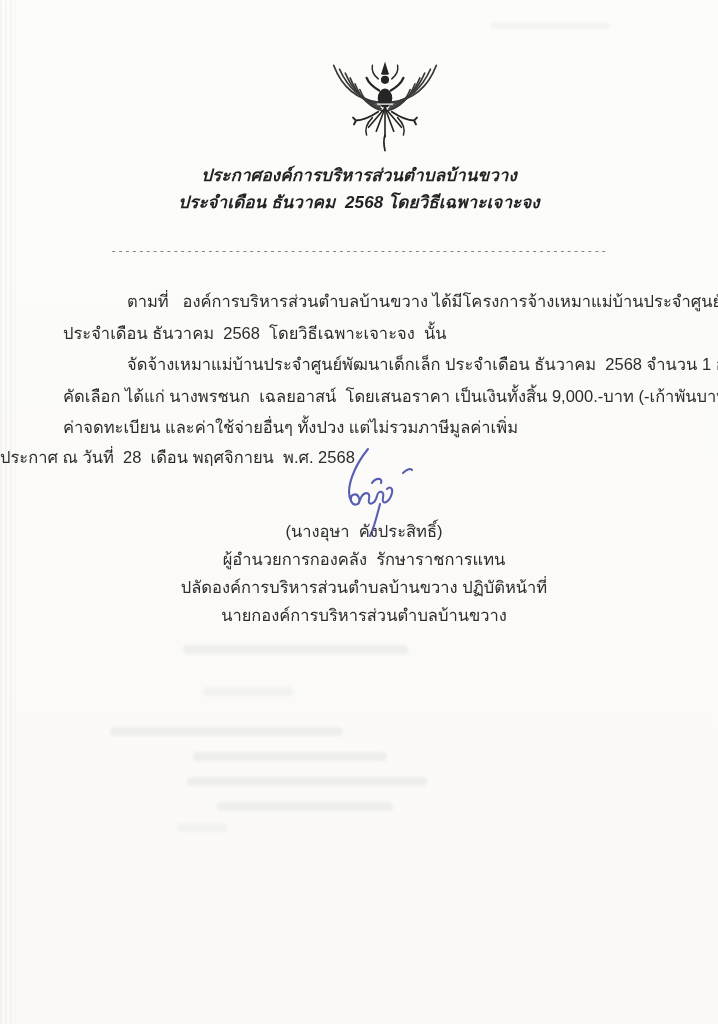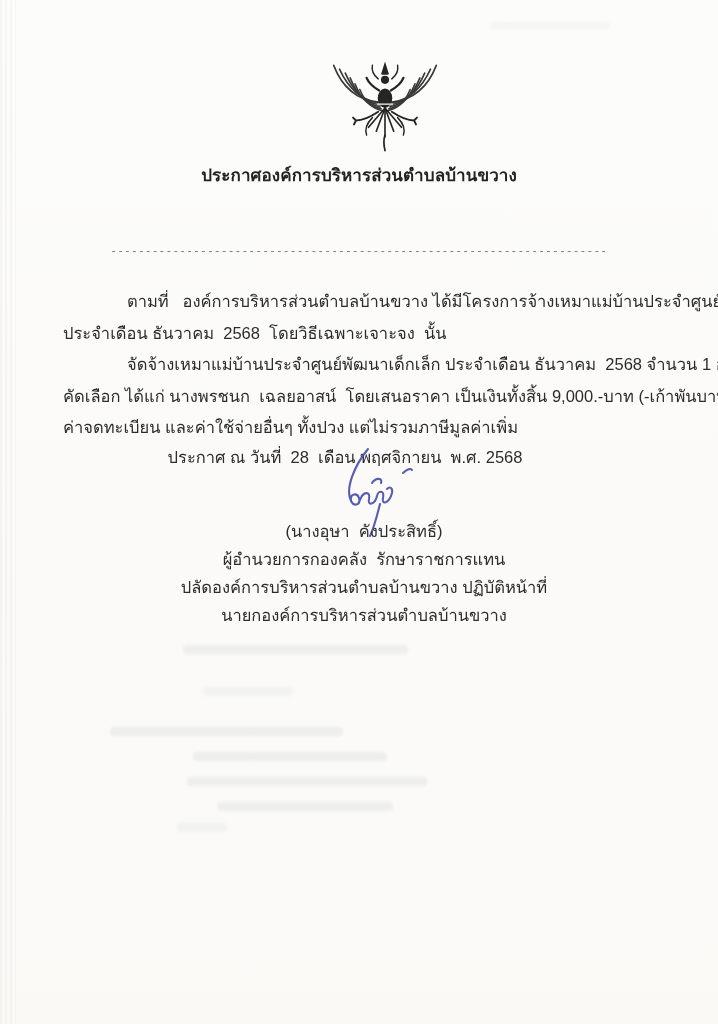--- a/index.html
+++ b/index.html
@@ -21,39 +21,39 @@
     position:absolute; left:0; top:0; bottom:0; width:16px;
     background:repeating-linear-gradient(90deg, rgba(0,0,0,0.028) 0 2px, transparent 2px 5px);
   }
   
   .emblem{ position:absolute; left:324px; top:58px; width:122px; height:96px; }
   .emblem svg{ width:100%; height:100%; }
 
   .title-block{
     position:absolute; top:163px; left:5px; width:708px;
     text-align:center; font-weight:bold; font-size:17px; line-height:26.5px;
-    color:#232323; letter-spacing:.1px;
+    color:#232323; letter-spacing:.1px;font-style:italic;
   }
   .title-block div{ white-space:pre; }
 
   .separator{
     position:absolute; top:245px; left:0; width:718px;
     text-align:center; font-size:10.5px; letter-spacing:.6px;
     color:#6e6e6e; white-space:pre; font-family:"Liberation Mono", monospace;
   }
 
   .body-text{ font-size:16.5px; line-height:31.5px; color:#2c2c2c; }
   .body-text .line{ white-space:pre; }
   .para1{ position:absolute; top:286px; left:63px; }
   .para2{ position:absolute; top:349px; left:63px; }
   .indent{ padding-left:64px; }
 
   .date-line{
     position:absolute; top:444px; left:0; width:690px;
-    text-align:center; font-size:16.5px; white-space:pre; color:#2c2c2c;
+    font-size:16.5px; white-space:pre; color:#2c2c2c;
   }
 
   .signature{ position:absolute; left:330px; top:444px; width:120px; height:100px; }
   .signature svg{ width:100%; height:100%; }
 
   .sign-block{
     position:absolute; top:517px; left:0; width:728px;
     text-align:center; font-size:16.5px; line-height:28px; color:#2c2c2c;
   }
   .sign-block div{ white-space:pre; }
@@ -137,20 +137,21 @@
         <path d="M70,54 C79,60 85,63 93,63 M93,63 l3,-3 M93,63 l2,4" stroke-width="2"></path>
 
         <path d="M50,60 C44,66 42,72 44,78" stroke-width="1.5"></path>
         <path d="M76,60 C82,66 84,72 82,78" stroke-width="1.5"></path>
       </g>
     </svg>
   </div>
 
   <div class="title-block">
     <div>ประกาศองค์การบริหารส่วนตำบลบ้านขวาง</div>
+    <div>ประจำเดือน ธันวาคม  2568 โดยวิธีเฉพาะเจาะจง</div>
   </div>
 
   <div class="separator">------------------------------------------------------------------------</div>
 
   <div class="body-text para1">
     <div class="line indent">ตามที่   องค์การบริหารส่วนตำบลบ้านขวาง ได้มีโครงการจ้างเหมาแม่บ้านประจำศูนย์พัฒนาเด็กเล็ก</div>
     <div class="line">ประจำเดือน ธันวาคม  2568  โดยวิธีเฉพาะเจาะจง  นั้น</div>
   </div>
 
   <div class="body-text para2">

